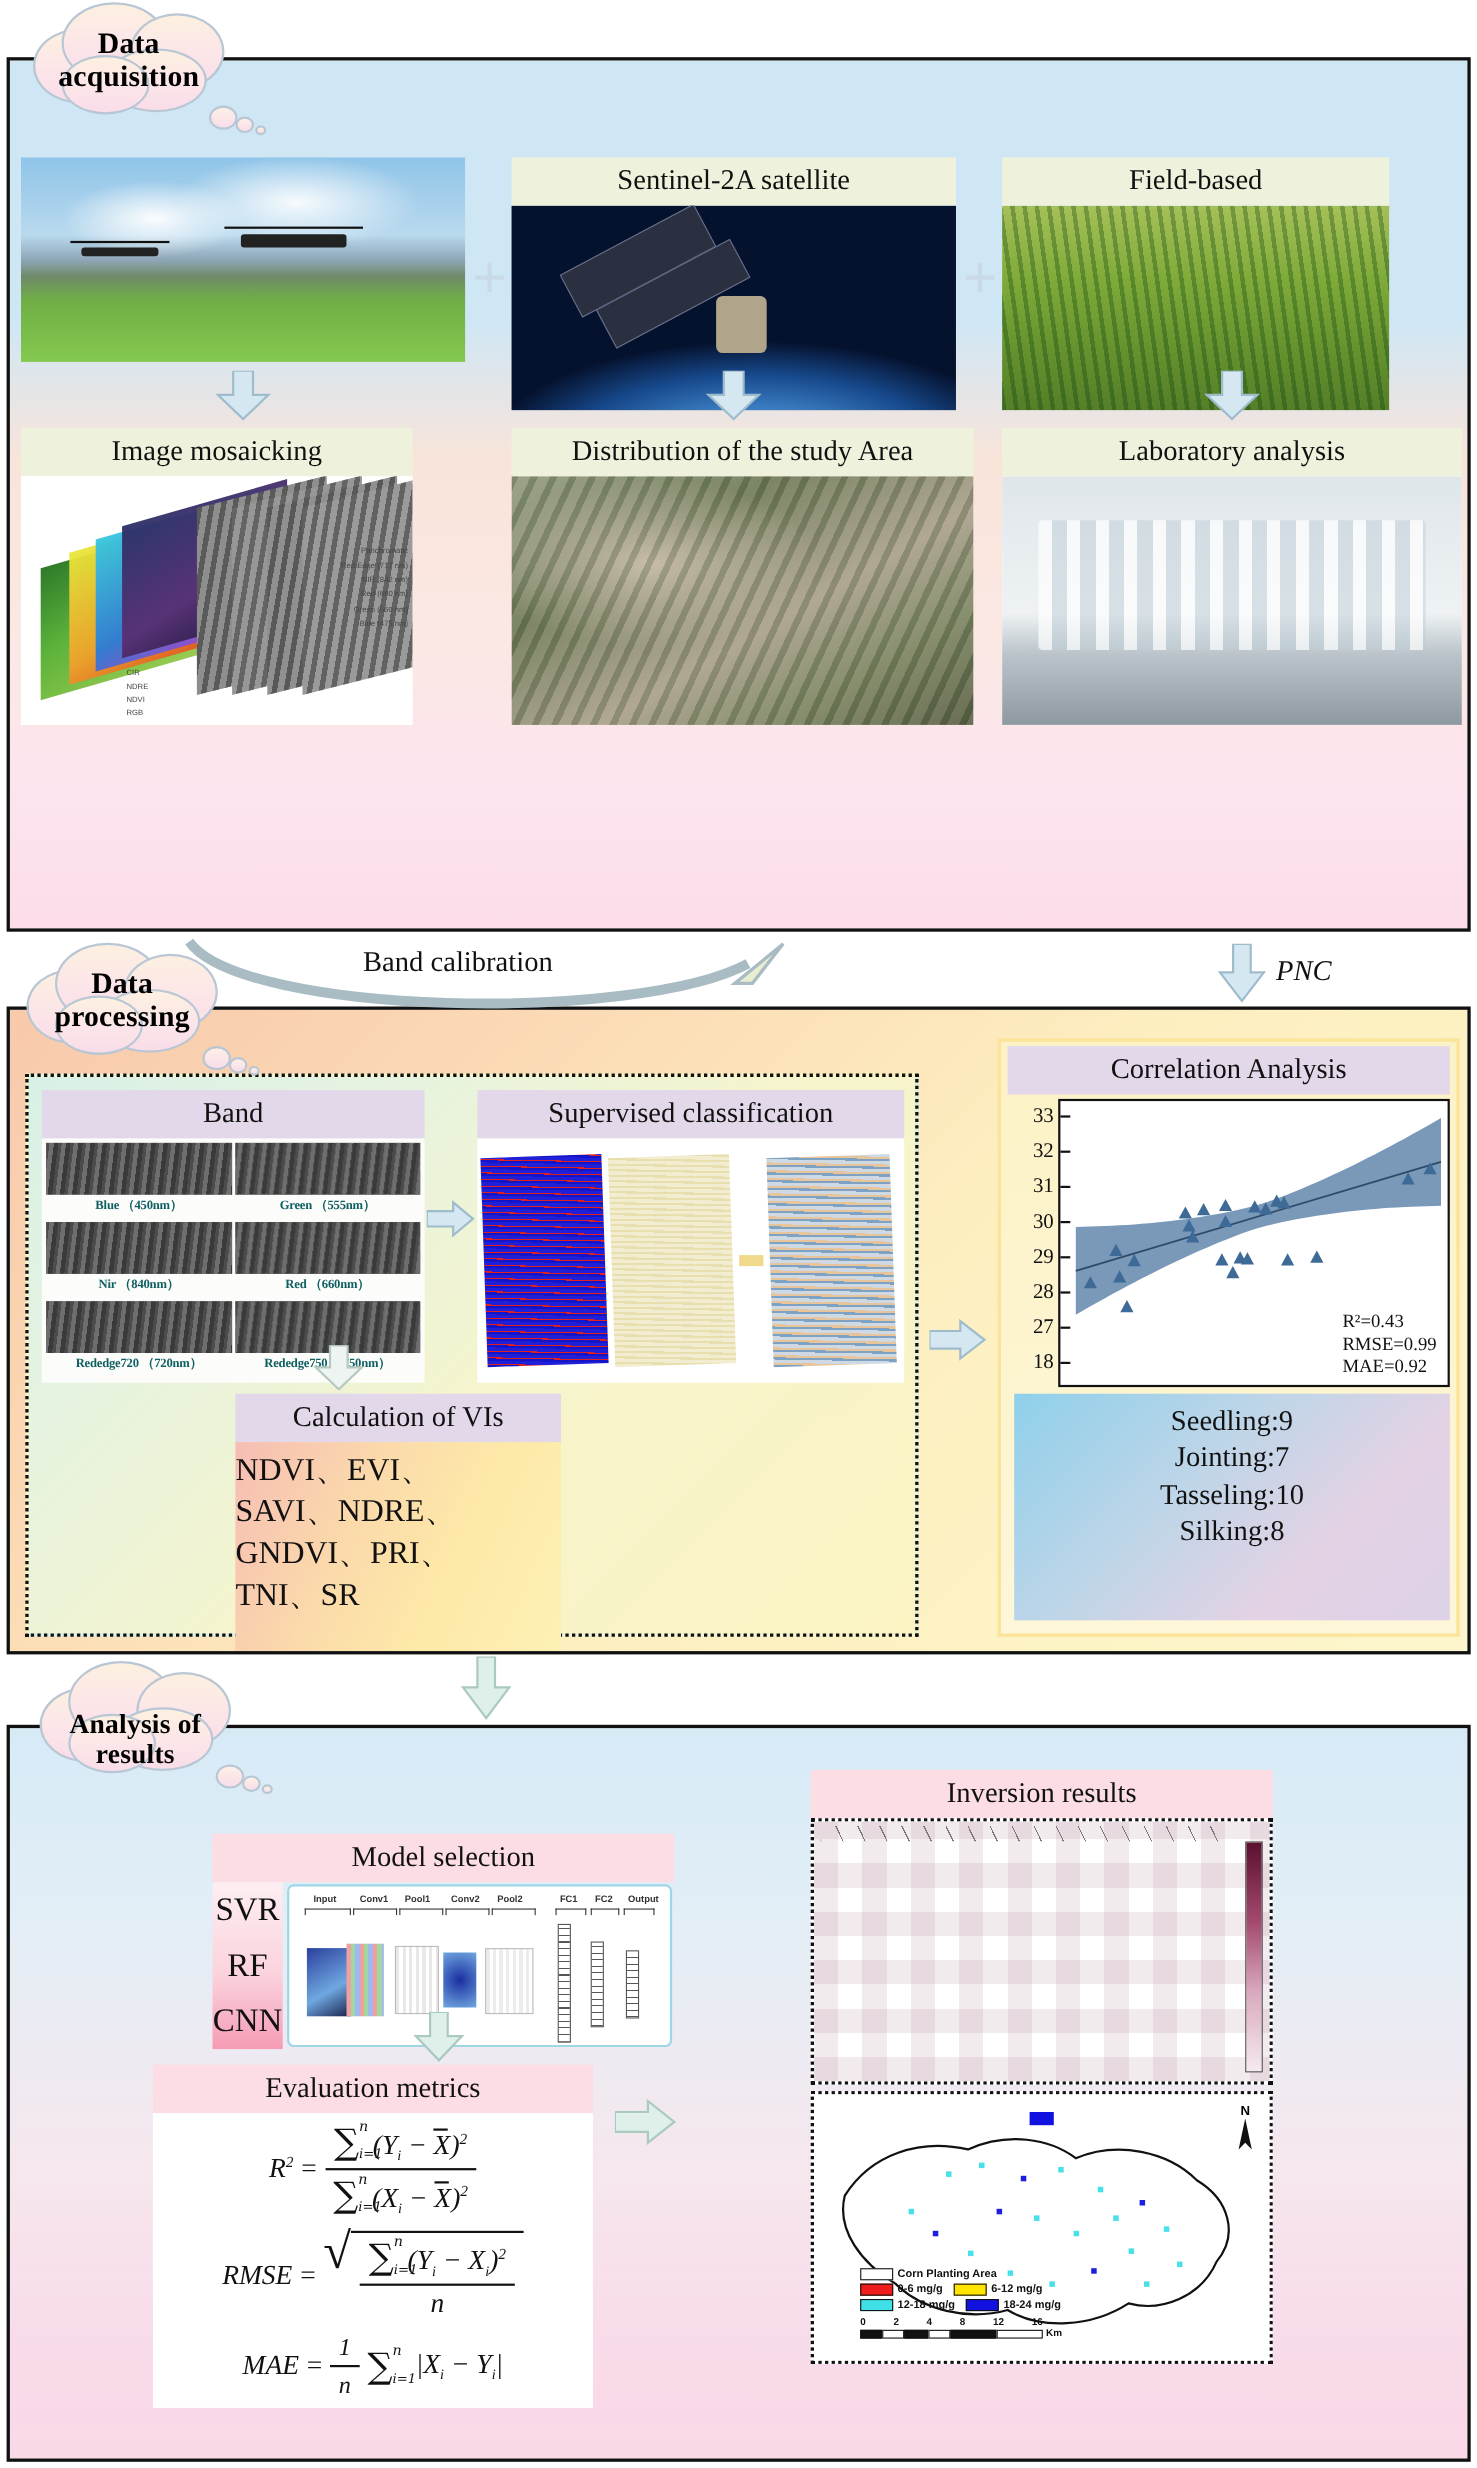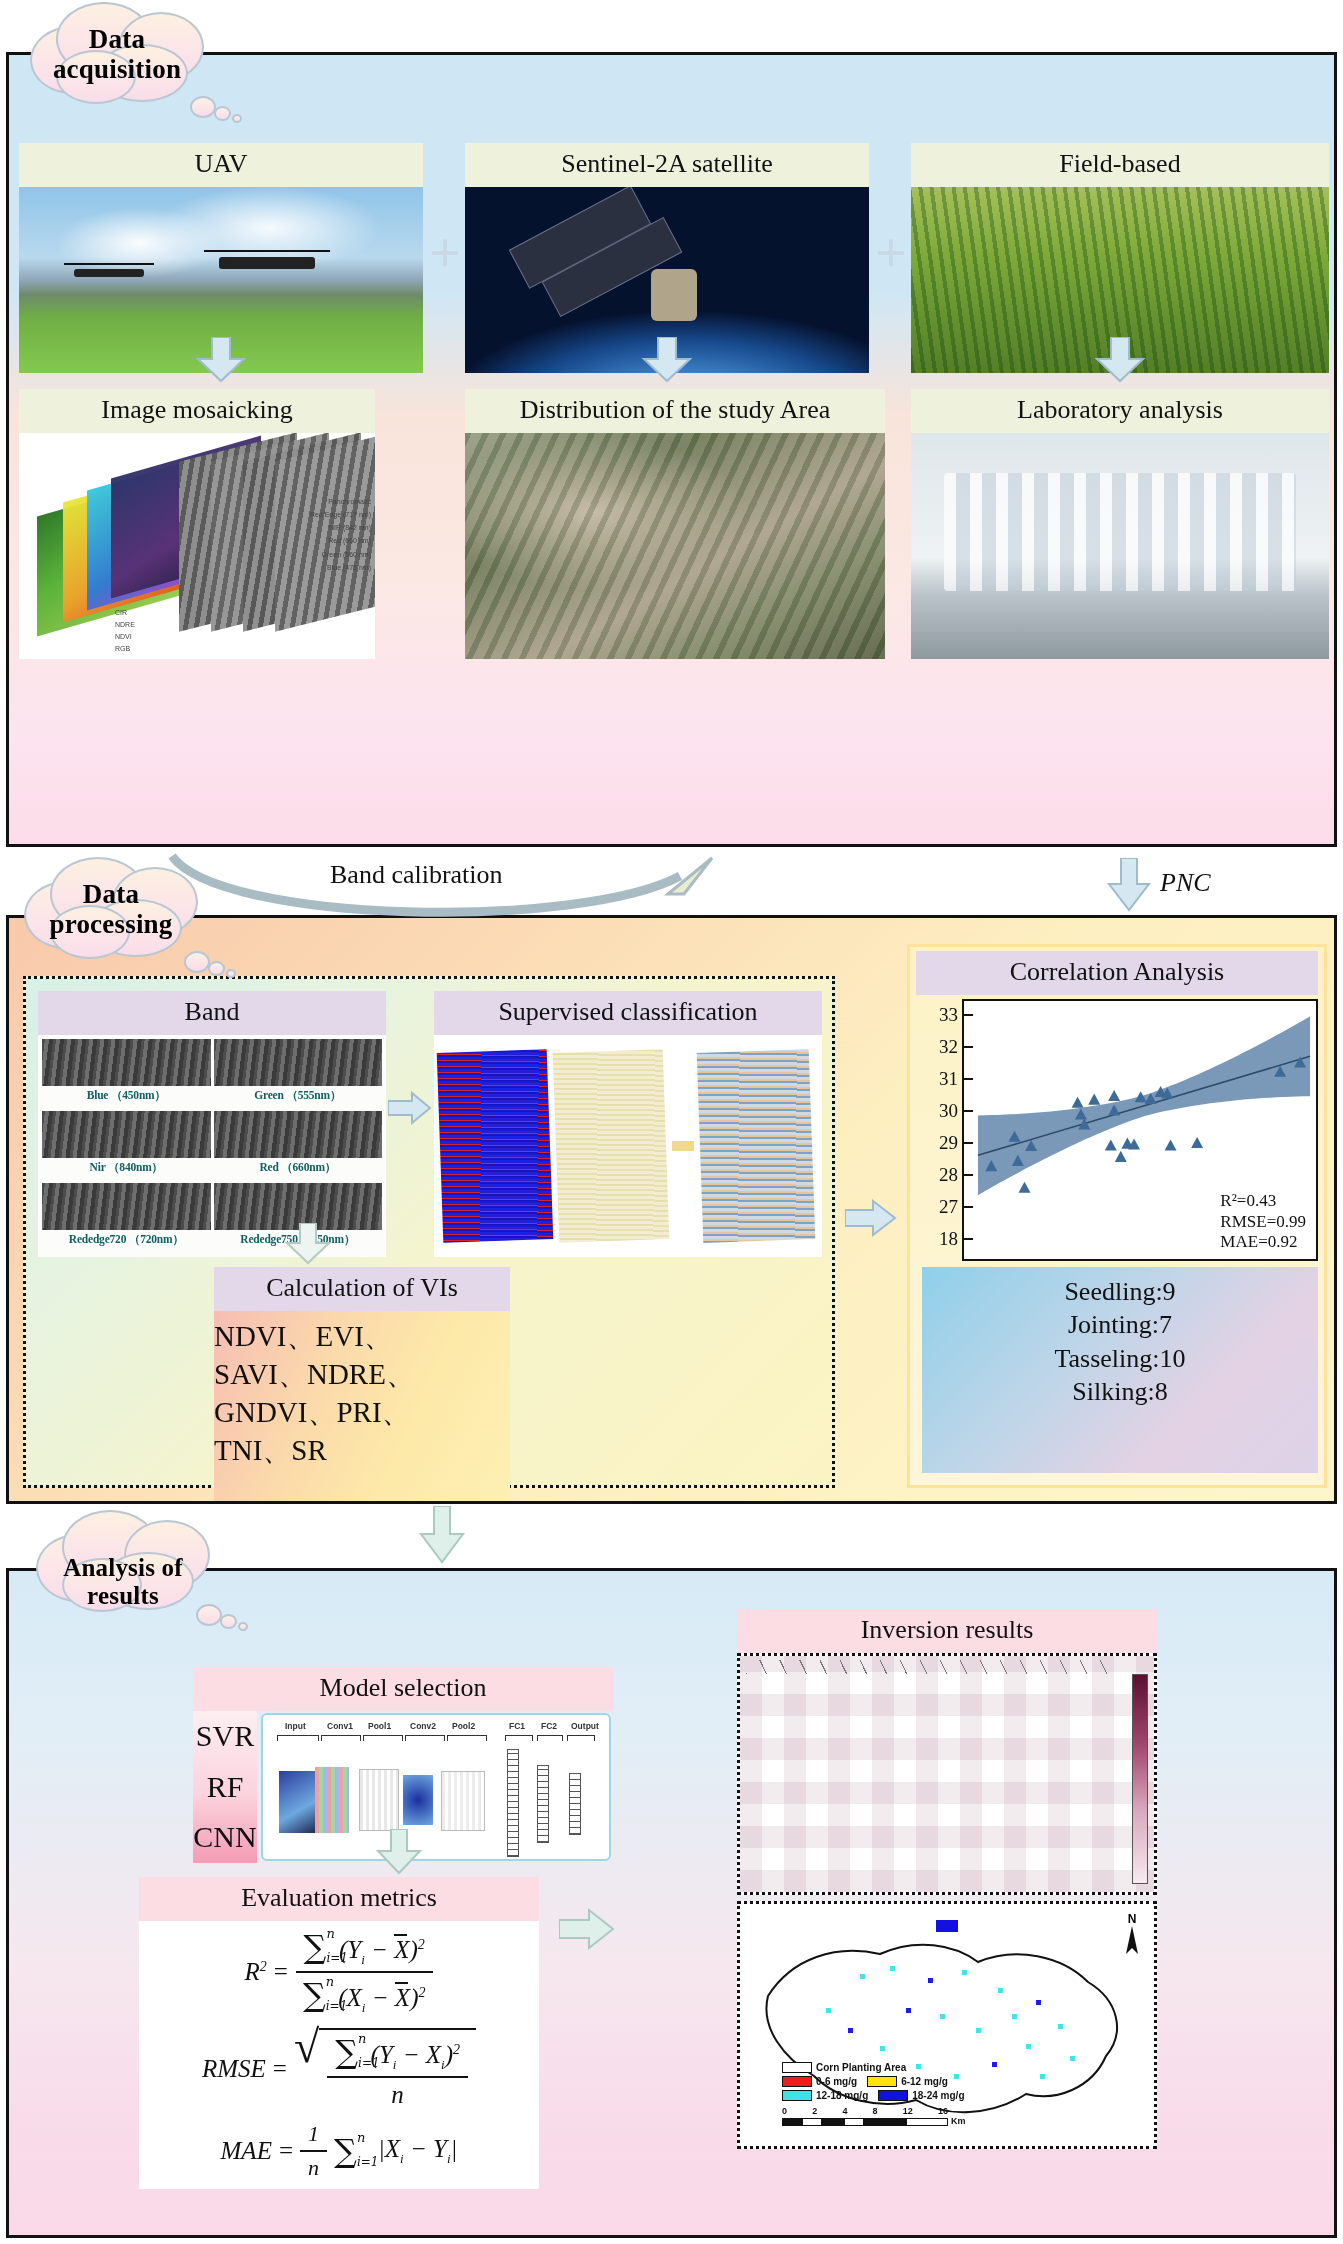--- a/index.html
+++ b/index.html
@@ -240,21 +240,20 @@
   .label-float {
     position:absolute; font-size: 26px; color:#111;
   }
 </style>
 </head>
 <body>
 
 <div class="section" id="sec-acquisition">
 
   <div class="panel" style="left:10px; top:88px; width:404px;">
-    <div class="panel-title">UAV</div>
     <div class="panel-body" style="height:186px;">
       <div class="img-sky"></div>
       <div style="position:absolute;left:55px;top:82px;width:70px;height:8px;background:#222;border-radius:3px;"></div>
       <div style="position:absolute;left:45px;top:76px;width:90px;height:2px;background:#111;"></div>
       <div style="position:absolute;left:200px;top:70px;width:96px;height:12px;background:#222;border-radius:3px;"></div>
       <div style="position:absolute;left:185px;top:63px;width:126px;height:2px;background:#111;"></div>
     </div>
   </div>
 
   <div class="plus-sign" style="left:420px; top:170px;">+</div>
@@ -264,21 +263,21 @@
     <div class="panel-body" style="height:186px;">
       <div class="img-space"></div>
       <div style="position:absolute;left:46px;top:28px;width:138px;height:44px;background:#2b3040;border:1px solid #66708c;transform:rotate(-28deg);"></div>
       <div style="position:absolute;left:78px;top:60px;width:138px;height:40px;background:#2b3040;border:1px solid #66708c;transform:rotate(-28deg);"></div>
       <div style="position:absolute;left:186px;top:82px;width:46px;height:52px;background:#b0a48a;border-radius:6px;"></div>
     </div>
   </div>
 
   <div class="plus-sign" style="left:866px; top:170px;">+</div>
 
-  <div class="panel" style="left:902px; top:88px; width:418px;">
+  <div class="panel" style="left:902px; top:88px; width:352px;">
     <div class="panel-title">Field-based</div>
     <div class="panel-body" style="height:186px;">
       <div class="img-corn"></div>
     </div>
   </div>
 
   <div style="position:absolute;left:185px;top:282px;width:54px;height:46px;">
     <svg width="54" height="46" viewBox="0 0 54 46">
         <polygon points="18,0 36,0 36,22 50,22 27,44 4,22 18,22" fill="#d5e7f1" stroke="#9fbccd" stroke-width="2"></polygon>
       </svg>

